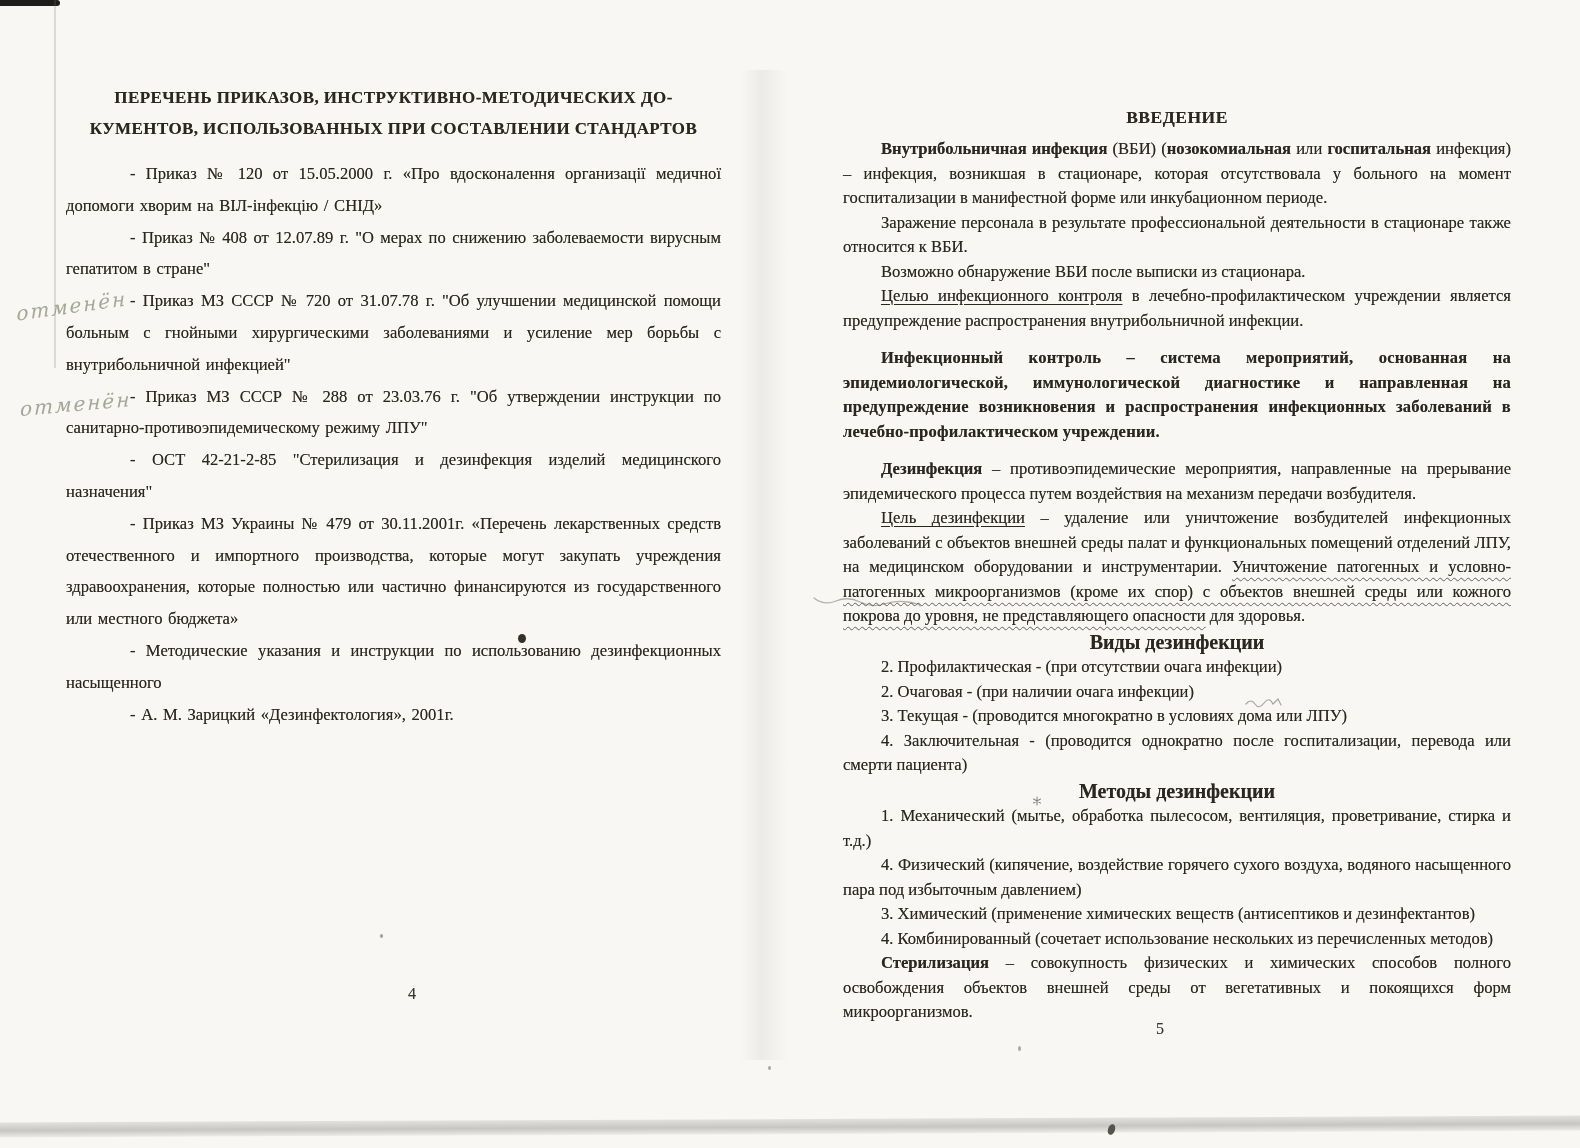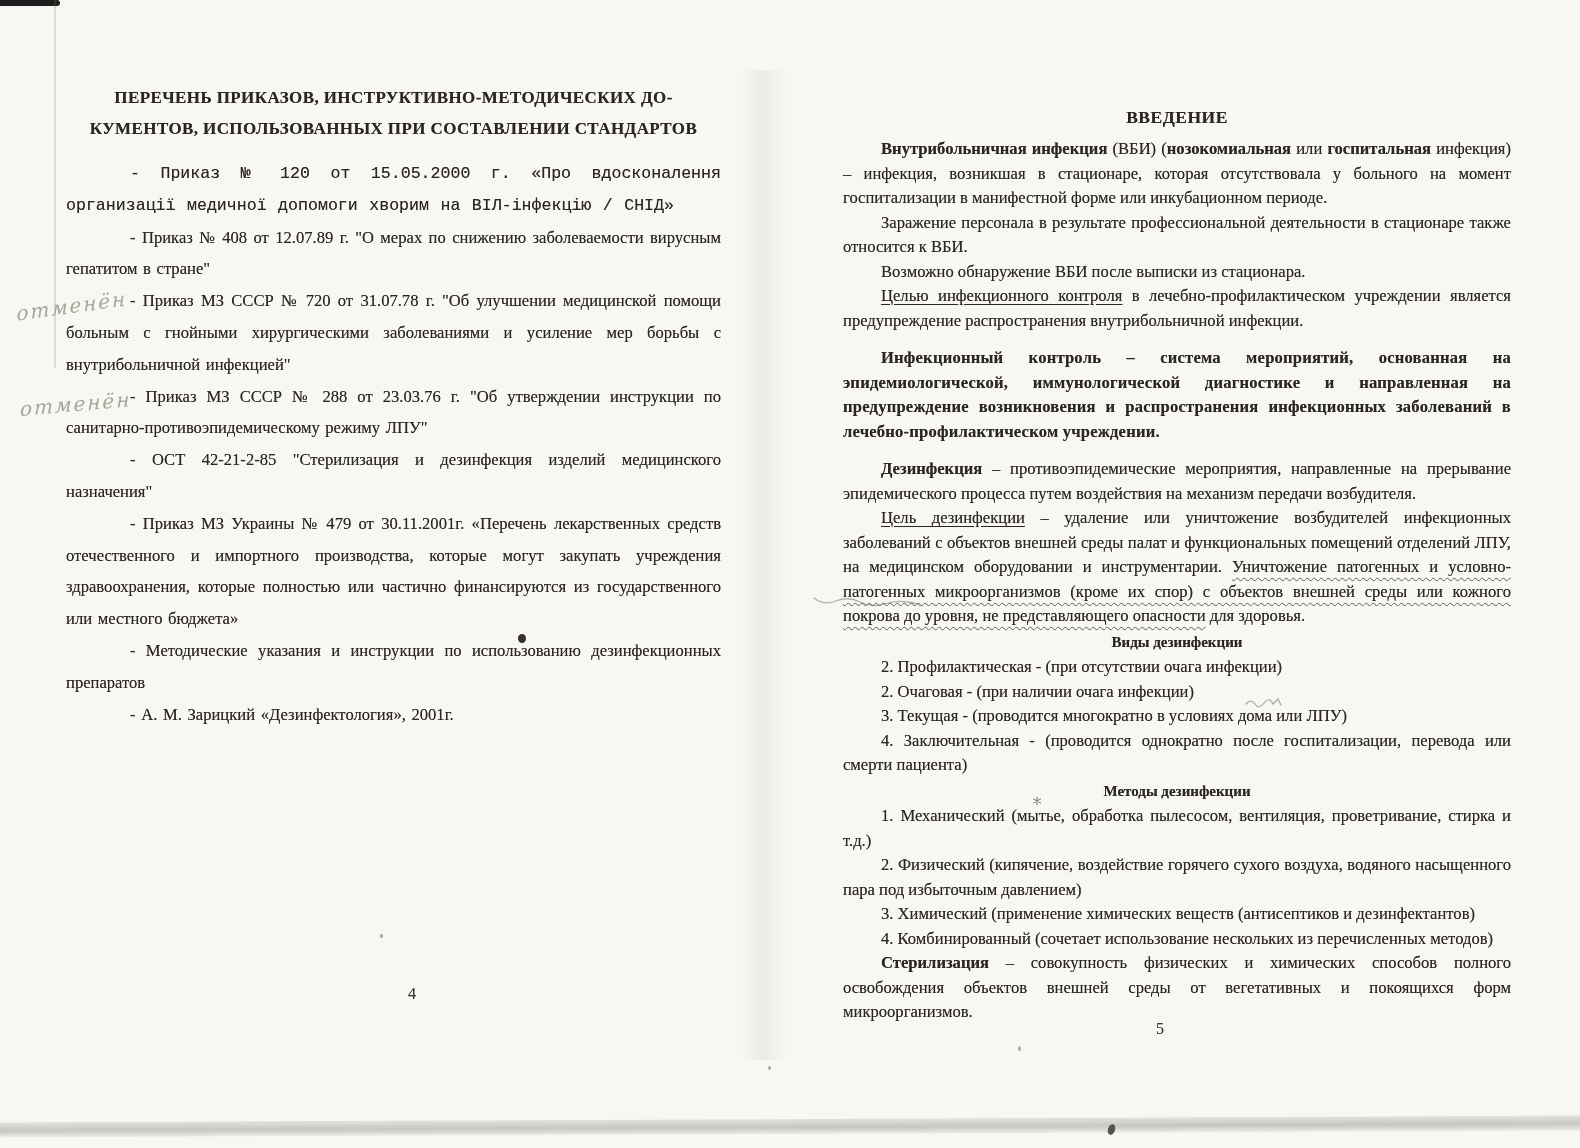--- a/index.html
+++ b/index.html
@@ -9,26 +9,26 @@
     font-family:"Liberation Serif", serif;
     color:#2a2620;
   }
   
   .page{position:absolute;}
   .page-left{left:66px;top:82px;width:655px;}
   .page-right{left:843px;top:107px;width:668px;}
 
   .doc-title{margin:0;text-align:center;font-weight:bold;font-size:17px;line-height:31px;letter-spacing:.4px;}
   .lp{margin:0;font-size:16.6px;line-height:31.8px;text-align:justify;text-indent:64px;word-spacing:1.5px;}
-  .lp-first{margin-top:14px;font-family:Liberation Mono, monospace;}
+  .lp-first{margin-top:14px;}
 
   .rp-title{margin:0 0 10px 0;text-align:center;font-weight:bold;font-size:17.5px;line-height:20px;letter-spacing:.5px;}
   .rp{margin:0;font-size:16.6px;line-height:24.5px;text-align:justify;text-indent:38px;}
   .sp-before{margin-top:13px;}
-  .rp-h{margin:1px 0;text-align:center;font-weight:bold;font-size:15px;line-height:24.5px;}
+  .rp-h{margin:1px 0;text-align:center;font-weight:bold;font-size:20px;line-height:24.5px;}
   .bold-par{font-weight:bold;letter-spacing:.2px;}
   .bi{font-weight:bold;}
   .ul{text-decoration:underline;text-underline-offset:3px;}
   .wavy{
     text-decoration:underline;
     -webkit-text-decoration-style:wavy;
     text-decoration-style:wavy;
     text-decoration-color:rgba(105,105,100,.55);
     text-decoration-thickness:1px;
     text-underline-offset:5px;
@@ -93,21 +93,21 @@
   <h1 class="doc-title">
     <span style="display:block">ПЕРЕЧЕНЬ ПРИКАЗОВ, ИНСТРУКТИВНО-МЕТОДИЧЕСКИХ ДО-</span>
     <span style="display:block">КУМЕНТОВ, ИСПОЛЬЗОВАННЫХ ПРИ СОСТАВЛЕНИИ СТАНДАРТОВ</span>
   </h1>
   <p class="lp lp-first">- Приказ № 120 от 15.05.2000 г. «Про  вдосконалення организації медичної допомоги  хворим на ВІЛ-інфекцію / СНІД»</p>
   <p class="lp">- Приказ № 408 от 12.07.89 г. "О мерах по снижению заболеваемости вирусным гепатитом в стране"</p>
   <p class="lp">- Приказ МЗ СССР № 720 от 31.07.78 г. "Об улучшении медицинской помощи больным с гнойными хирургическими заболеваниями и усиление мер борьбы с внутрибольничной инфекцией"</p>
   <p class="lp">- Приказ МЗ СССР № 288 от 23.03.76 г. "Об утверждении инструкции по санитарно-противоэпидемическому режиму ЛПУ"</p>
   <p class="lp">- ОСТ 42-21-2-85 "Стерилизация и дезинфекция изделий медицинского назначения"</p>
   <p class="lp">- Приказ МЗ Украины № 479 от 30.11.2001г. «Перечень лекарственных средств отечественного и импортного производства, которые могут закупать учреждения здравоохранения, которые полностью или частично финансируются из государственного или местного бюджета»</p>
-  <p class="lp">- Методические указания и инструкции по использованию дезинфекционных препаратов</p>
+  <p class="lp">- Методические указания и инструкции по использованию дезинфекционных насыщенного</p>
   <p class="lp">- А. М. Зарицкий «Дезинфектология», 2001г.</p>
   <div class="pgnum pgnum-left">4</div>
 </section>
 
 <section class="page page-right ink">
   <h2 class="rp-title">ВВЕДЕНИЕ</h2>
 
   <p class="rp"><span class="bi">Внутрибольничная инфекция</span><span> (ВБИ) (</span><span class="bi">нозокомиальная</span><span> или </span><span class="bi">госпитальная</span><span> инфекция) – инфекция, возникшая в стационаре, которая отсутствовала у больного на момент госпитализации в манифестной форме или инкубационном периоде.</span></p>
   <p class="rp">Заражение персонала в результате профессиональной деятельности в стационаре также относится к ВБИ.</p>
   <p class="rp">Возможно обнаружение ВБИ после выписки из стационара.</p>
@@ -119,20 +119,20 @@
   <p class="rp"><span class="ul">Цель дезинфекции</span><span> – удаление или уничтожение возбудителей инфекционных заболеваний с объектов внешней среды палат и функциональных помещений отделений ЛПУ, на медицинском оборудовании и инструментарии. </span><span class="wavy">Уничтожение патогенных и условно-патогенных микроорганизмов (кроме их спор) с объектов внешней среды или кожного покрова до уровня, не представляющего опасности</span><span> для здоровья.</span></p>
 
   <h3 class="rp-h">Виды дезинфекции</h3>
   <p class="rp">2. Профилактическая - (при отсутствии очага инфекции)</p>
   <p class="rp">2. Очаговая - (при наличии очага инфекции)</p>
   <p class="rp">3. Текущая - (проводится многократно в условиях дома или ЛПУ)</p>
   <p class="rp">4. Заключительная - (проводится однократно после госпитализации, перевода или смерти пациента)</p>
 
   <h3 class="rp-h">Методы дезинфекции</h3>
   <p class="rp">1. Механический (мытье, обработка пылесосом, вентиляция, проветривание, стирка и т.д.)</p>
-  <p class="rp">2. Физический (кипячение, воздействие горячего сухого воздуха, водяного насыщенного пара под избыточным давлением)</p>
+  <p class="rp">4. Физический (кипячение, воздействие горячего сухого воздуха, водяного насыщенного пара под избыточным давлением)</p>
   <p class="rp">3. Химический (применение химических веществ (антисептиков и дезинфектантов)</p>
   <p class="rp">4. Комбинированный (сочетает использование нескольких из перечисленных методов)</p>
 
   <p class="rp"><span class="bi">Стерилизация</span><span> – совокупность физических и химических способов полного освобождения объектов внешней среды от вегетативных и покоящихся форм микроорганизмов.</span></p>
 
   <div class="pgnum pgnum-right">5</div>
 </section>
 
 </body></html>

